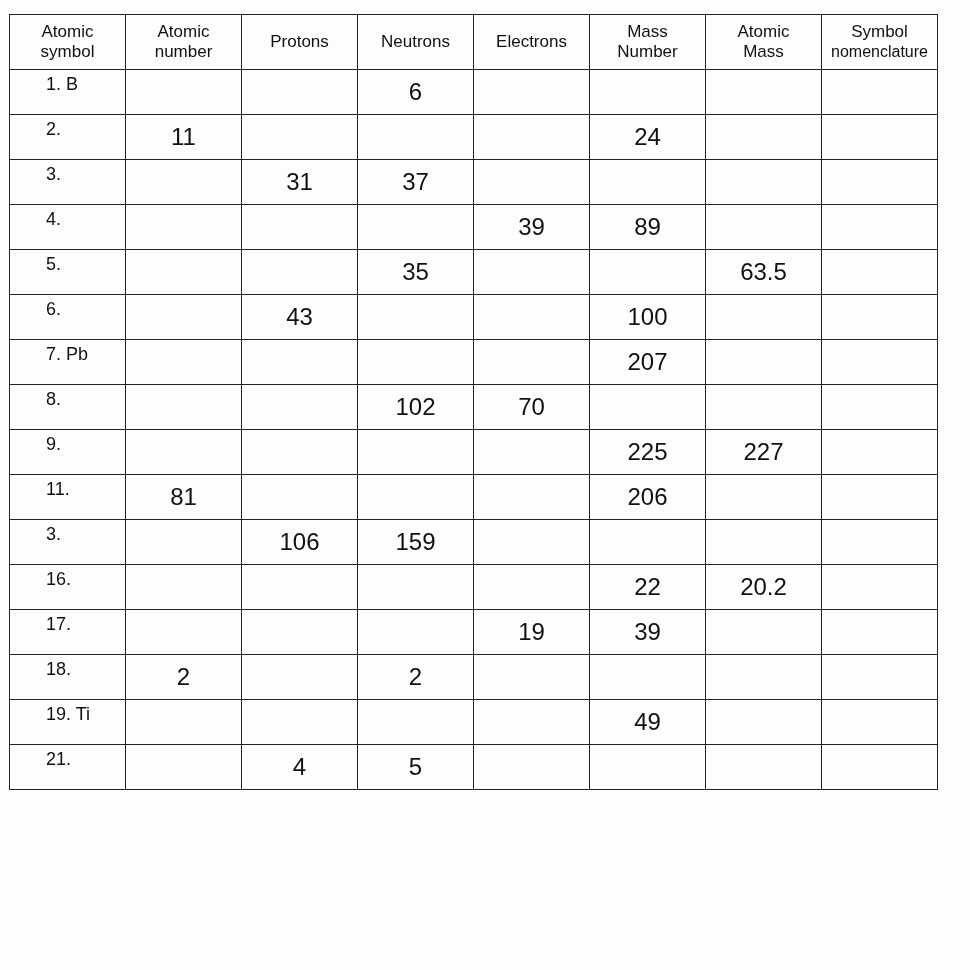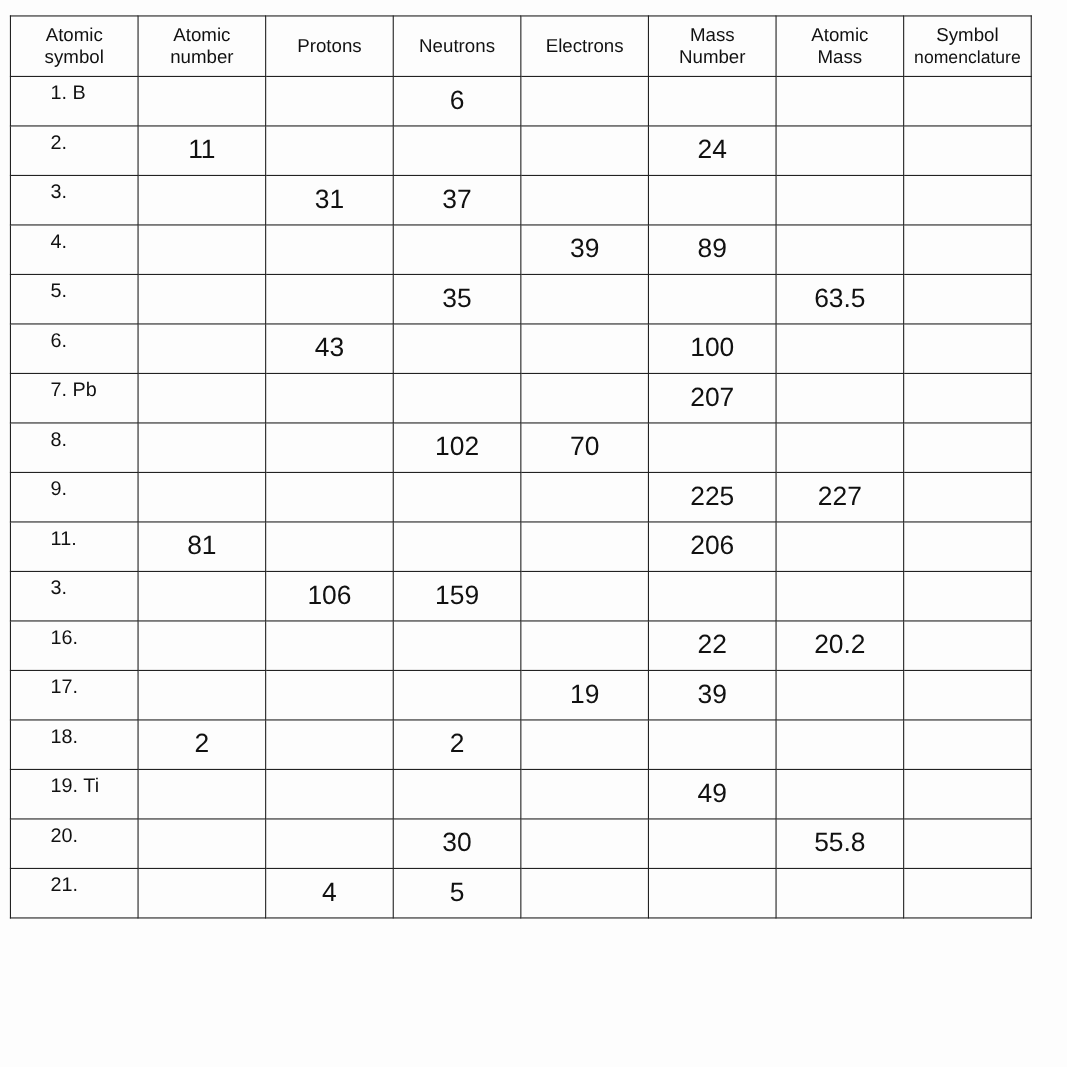--- a/index.html
+++ b/index.html
@@ -185,30 +185,20 @@
         <td class="label">19. Ti</td>
         <td class="val"></td>
         <td class="val"></td>
         <td class="val"></td>
         <td class="val"></td>
         <td class="val">49</td>
         <td class="val"></td>
         <td class="val"></td>
       </tr>
       <tr>
-        <td class="label">20.</td>
-        <td class="val"></td>
-        <td class="val"></td>
-        <td class="val">30</td>
-        <td class="val"></td>
-        <td class="val"></td>
-        <td class="val">55.8</td>
-        <td class="val"></td>
-      </tr>
-      <tr>
         <td class="label">21.</td>
         <td class="val"></td>
         <td class="val">4</td>
         <td class="val">5</td>
         <td class="val"></td>
         <td class="val"></td>
         <td class="val"></td>
         <td class="val"></td>
       </tr>
     </tbody>

